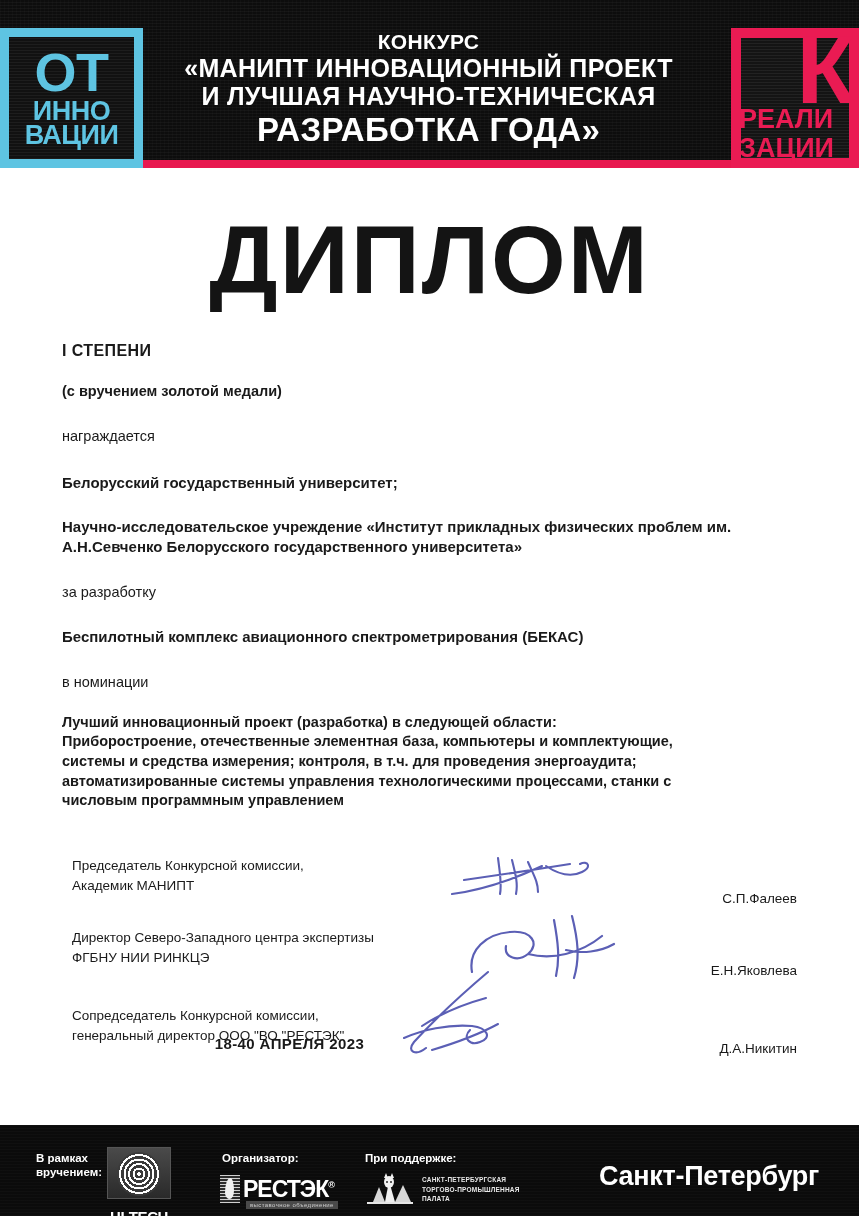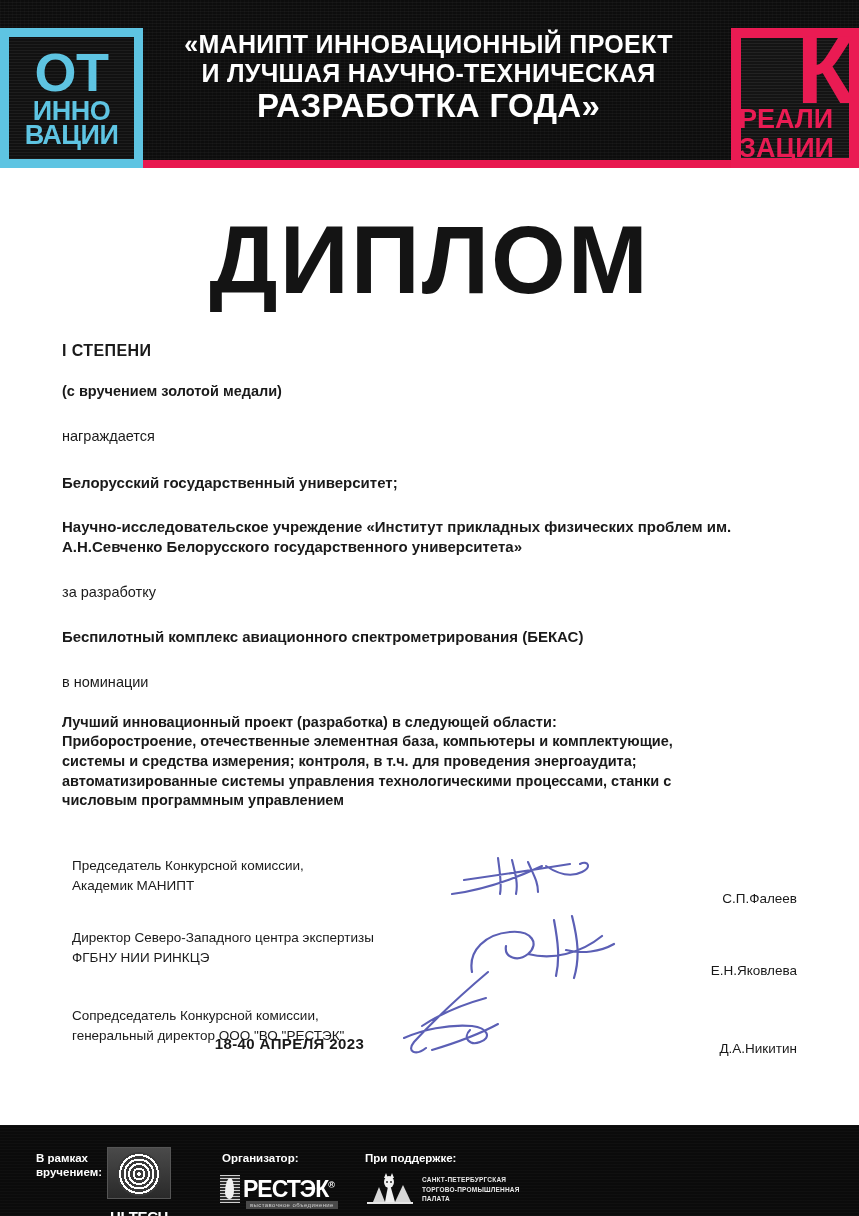--- a/index.html
+++ b/index.html
@@ -331,20 +331,21 @@
 </style>
 </head>
 <body>
 
 <div id="page">
 
   <div class="header">
     <div class="header-noise"></div>
 
     <div class="header-title">
+      <span class="hl hl-1">КОНКУРС</span>
       <span class="hl hl-2">«МАНИПТ ИННОВАЦИОННЫЙ ПРОЕКТ</span>
       <span class="hl hl-3">И ЛУЧШАЯ НАУЧНО-ТЕХНИЧЕСКАЯ</span>
       <span class="hl hl-4">РАЗРАБОТКА ГОДА»</span>
     </div>
 
     <div class="header-stripe"></div>
   </div>
 
   <div class="logo-left">
     <div class="logo-left-inner">
@@ -465,15 +466,16 @@
         <circle cx="22" cy="9" r="1" fill="#2a2a2a"></circle>
         <circle cx="26" cy="9" r="1" fill="#2a2a2a"></circle>
       </svg>
       <div class="spbcci-txt">
         <div>САНКТ-ПЕТЕРБУРГСКАЯ</div>
         <div>ТОРГОВО-ПРОМЫШЛЕННАЯ</div>
         <div>ПАЛАТА</div>
       </div>
     </div>
 
+    <div class="f-city">Санкт-Петербург</div>
   </div>
 
 </div>
 
 </body></html>

